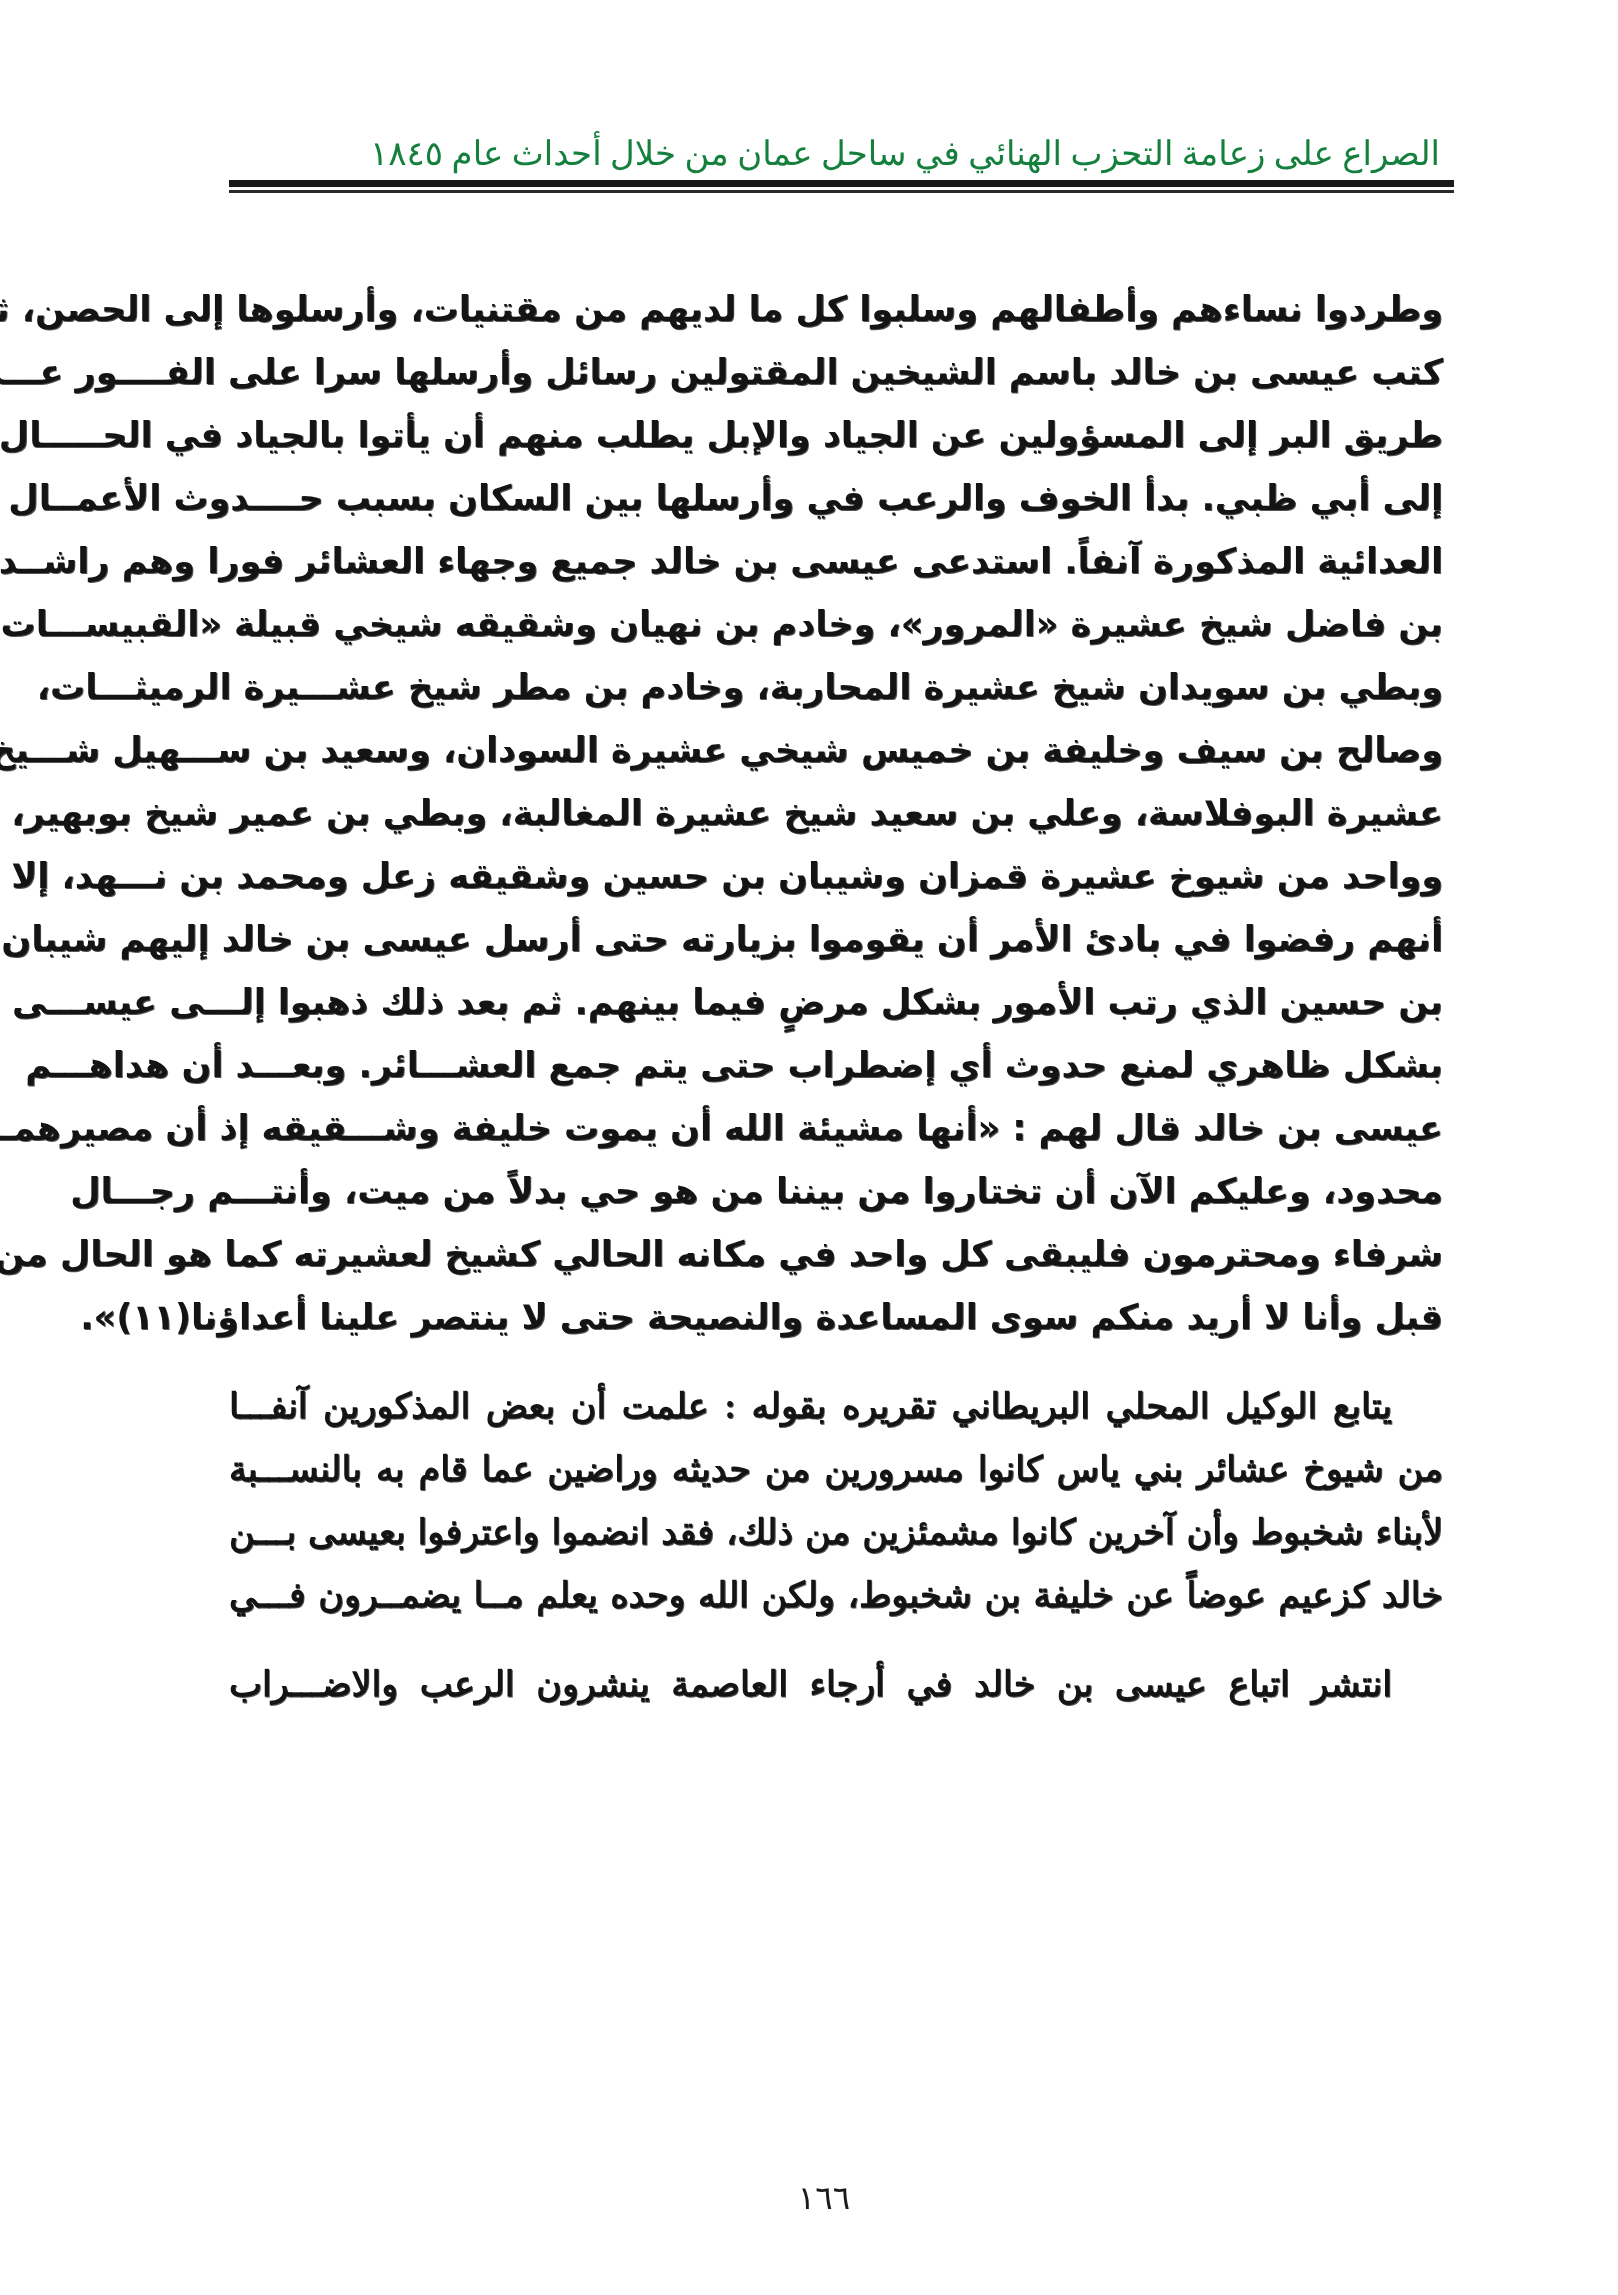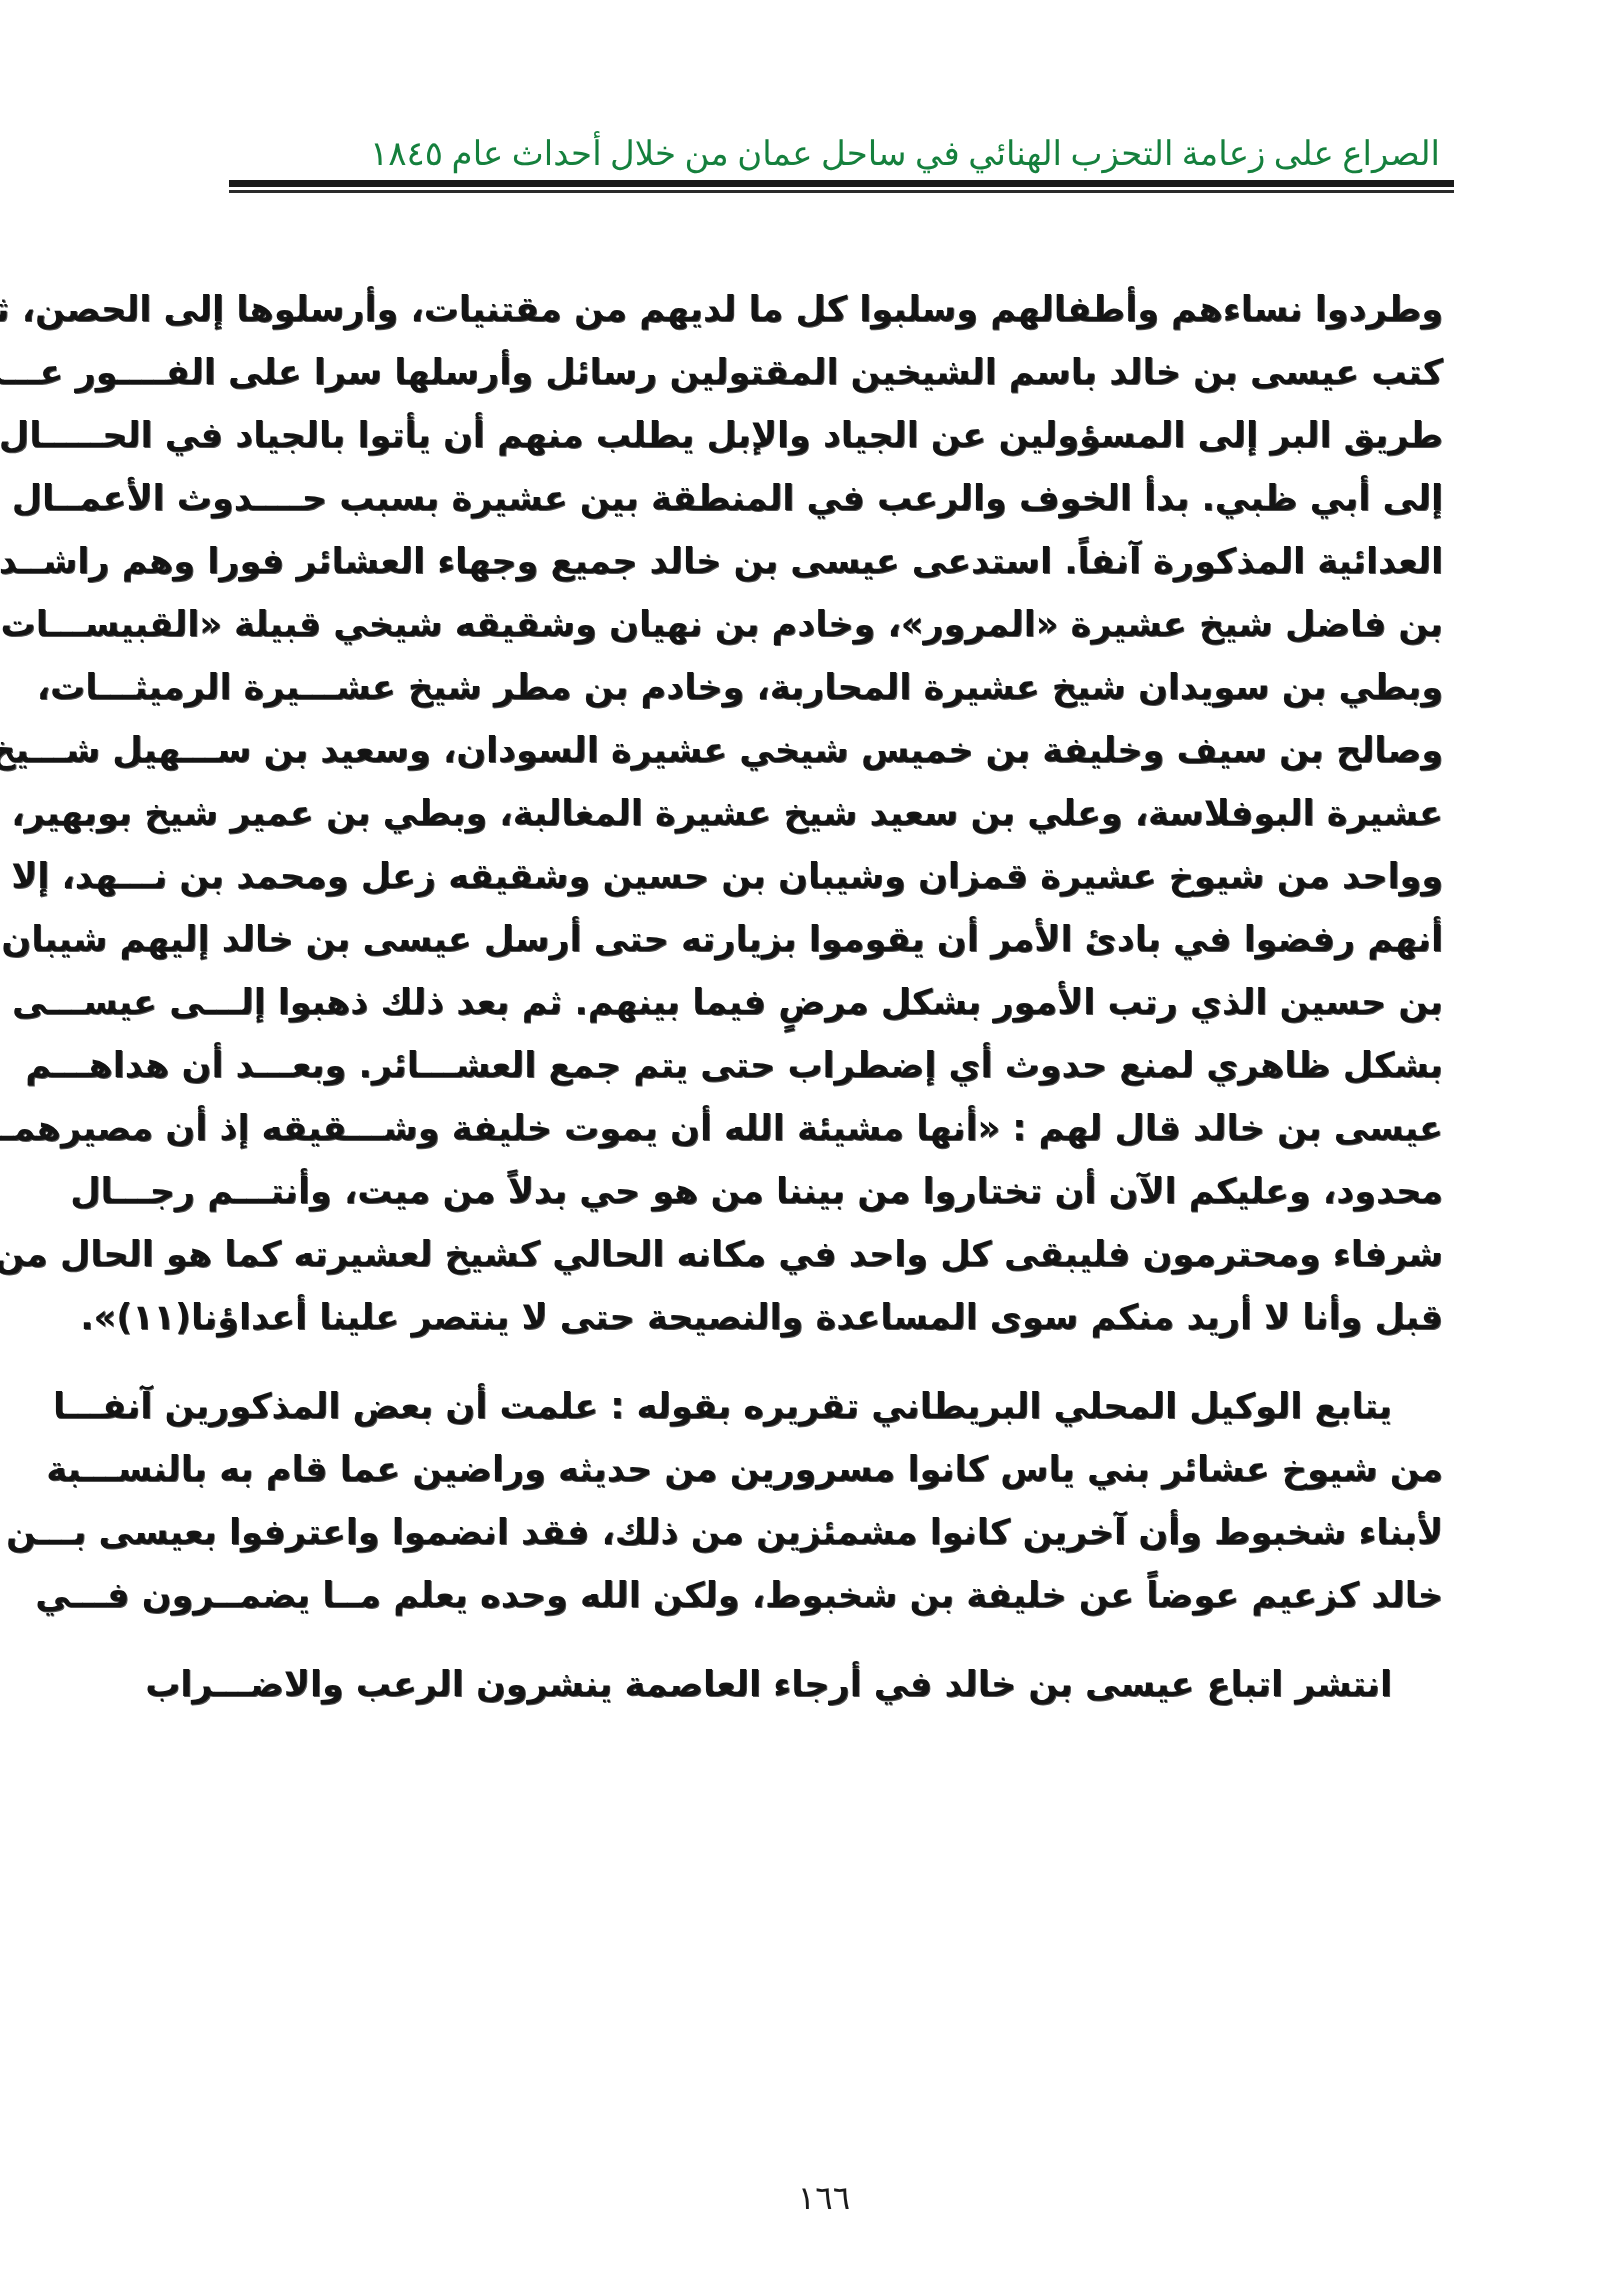--- a/index.html
+++ b/index.html
@@ -65,20 +65,21 @@
       font-size: 35px;
       line-height: 63px;
       font-weight: bold;
       text-align: justify;
       text-align-last: right;
       color: #141414;
       text-shadow: 0.9px 0.9px 0 #555;
     }
     .paragraph + .paragraph {
       margin-top: 26px;
+      font-family: Liberation Serif, serif;
     }
     .para-line {
       display: block;
       text-align: justify;
       text-align-last: justify;
       white-space: nowrap;
     }
     .para-line.last {
       text-align-last: right;
     }
@@ -102,21 +103,21 @@
   <div class="running-header">الصراع على زعامة التحزب الهنائي في ساحل عمان من خلال أحداث عام ١٨٤٥</div>
   <div class="header-rule-thick"></div>
   <div class="header-rule-thin"></div>
 
   <div class="body-text">
 
     <p class="paragraph">
       <span class="para-line">وطردوا نساءهم وأطفالهم وسلبوا كل ما لديهم من مقتنيات، وأرسلوها إلى الحصن، ثم</span>
       <span class="para-line">كتب عيسى بن خالد باسم الشيخين المقتولين رسائل وأرسلها سرا على الفــــور عـــن</span>
       <span class="para-line">طريق البر إلى المسؤولين عن الجياد والإبل يطلب منهم أن يأتوا بالجياد في الحـــــال</span>
-      <span class="para-line">إلى أبي ظبي. بدأ الخوف والرعب في المنطقة بين عشيرة بسبب حــــدوث الأعمــال</span>
+      <span class="para-line">إلى أبي ظبي. بدأ الخوف والرعب في وأرسلها بين السكان بسبب حــــدوث الأعمــال</span>
       <span class="para-line">العدائية المذكورة آنفاً. استدعى عيسى بن خالد جميع وجهاء العشائر فورا وهم راشــد</span>
       <span class="para-line">بن فاضل شيخ عشيرة «المرور»، وخادم بن نهيان وشقيقه شيخي قبيلة «القبيســـات»،</span>
       <span class="para-line">وبطي بن سويدان شيخ عشيرة المحاربة، وخادم بن مطر شيخ عشـــيرة الرميثـــات،</span>
       <span class="para-line">وصالح بن سيف وخليفة بن خميس شيخي عشيرة السودان، وسعيد بن ســـهيل شـــيخ</span>
       <span class="para-line">عشيرة البوفلاسة، وعلي بن سعيد شيخ عشيرة المغالبة، وبطي بن عمير شيخ بوبهير،</span>
       <span class="para-line">وواحد من شيوخ عشيرة قمزان وشيبان بن حسين وشقيقه زعل ومحمد بن نـــهد، إلا</span>
       <span class="para-line">أنهم رفضوا في بادئ الأمر أن يقوموا بزيارته حتى أرسل عيسى بن خالد إليهم شيبان</span>
       <span class="para-line">بن حسين الذي رتب الأمور بشكل مرضٍ فيما بينهم. ثم بعد ذلك ذهبوا إلـــى عيســـى</span>
       <span class="para-line">بشكل ظاهري لمنع حدوث أي إضطراب حتى يتم جمع العشـــائر. وبعـــد أن هداهـــم</span>
       <span class="para-line">عيسى بن خالد قال لهم : «أنها مشيئة الله أن يموت خليفة وشـــقيقه إذ أن مصيرهمـــا</span>

